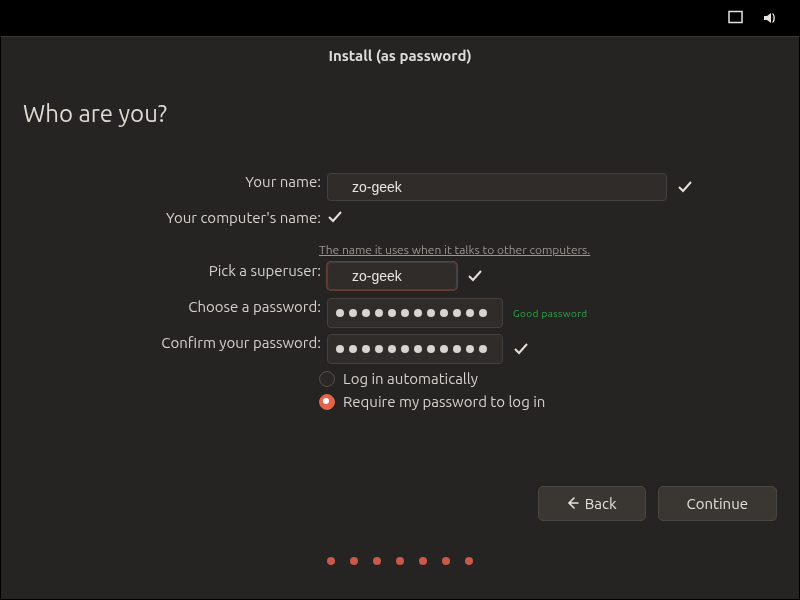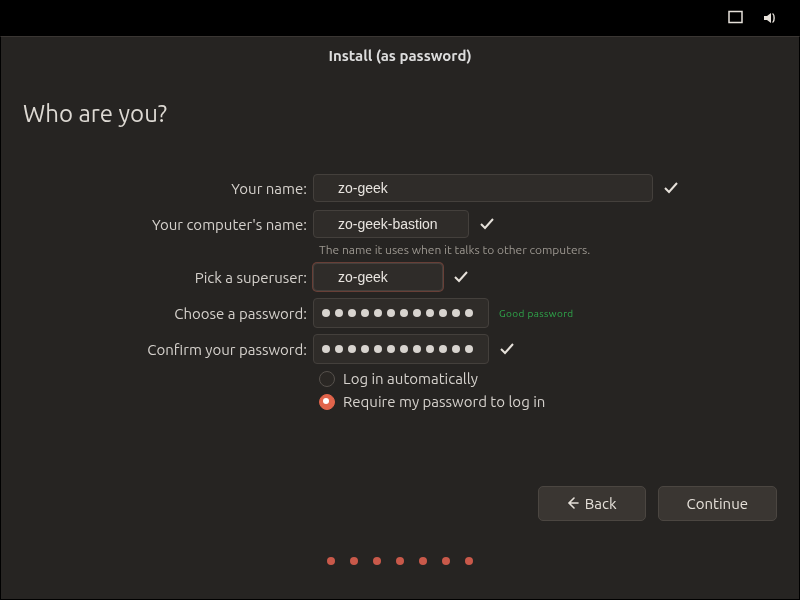--- a/index.html
+++ b/index.html
@@ -40,23 +40,24 @@
     font-size:24px;
     color:#ddd9d3;
     margin:36px 16px 0 22px;
     font-weight:400;
   }
   .form {
     margin-top:46px;
   }
   .row {
     display:flex;
-    align-items:center;
+    align-items:flex-start;
     min-height:30px;
     margin-bottom:6px;
+    margin-left:14px;
   }
   .lbl {
     width:312px;
     text-align:right;
     padding-right:6px;
     box-sizing:border-box;
     color:#d5d1cc;
     font-size:15px;
     white-space:nowrap;
   }
@@ -79,20 +80,21 @@
   .focus {
     border:1px solid #cd6a58;
     box-shadow:0 0 0 1px rgba(205,106,88,0.4);
   }
   .hint {
     font-size:12px;
     color:#9b968f;
     margin-left:318px;
     margin-top:-2px;
     margin-bottom:6px;
+    text-decoration:underline;
   }
   .tick {
     width:16px; height:16px; color:#e6e1da;
   }
   .pw-dots{
     height:30px; width:176px;
     background:#2f2c29;
     border:1px solid #44403c;
     border-radius:4px;
     display:flex; align-items:center;
@@ -196,21 +198,20 @@
           <svg viewBox="0 0 16 16" width="16" height="16">
               <path d="M2 8l4 4 8-9" stroke="#e6e1da" stroke-width="2" fill="none"></path>
             </svg>
         </span>
       </div>
     </div>
 
     <div class="row">
       <div class="lbl">Your computer's name:</div>
       <div class="ctrl">
-        <input type="text" style="width: 156px;" value="zo-geek-bastion">
         <span class="tick">
           <svg viewBox="0 0 16 16" width="16" height="16">
               <path d="M2 8l4 4 8-9" stroke="#e6e1da" stroke-width="2" fill="none"></path>
             </svg>
         </span>
       </div>
     </div>
     <div class="hint">The name it uses when it talks to other computers.</div>
 
     <div class="row">

